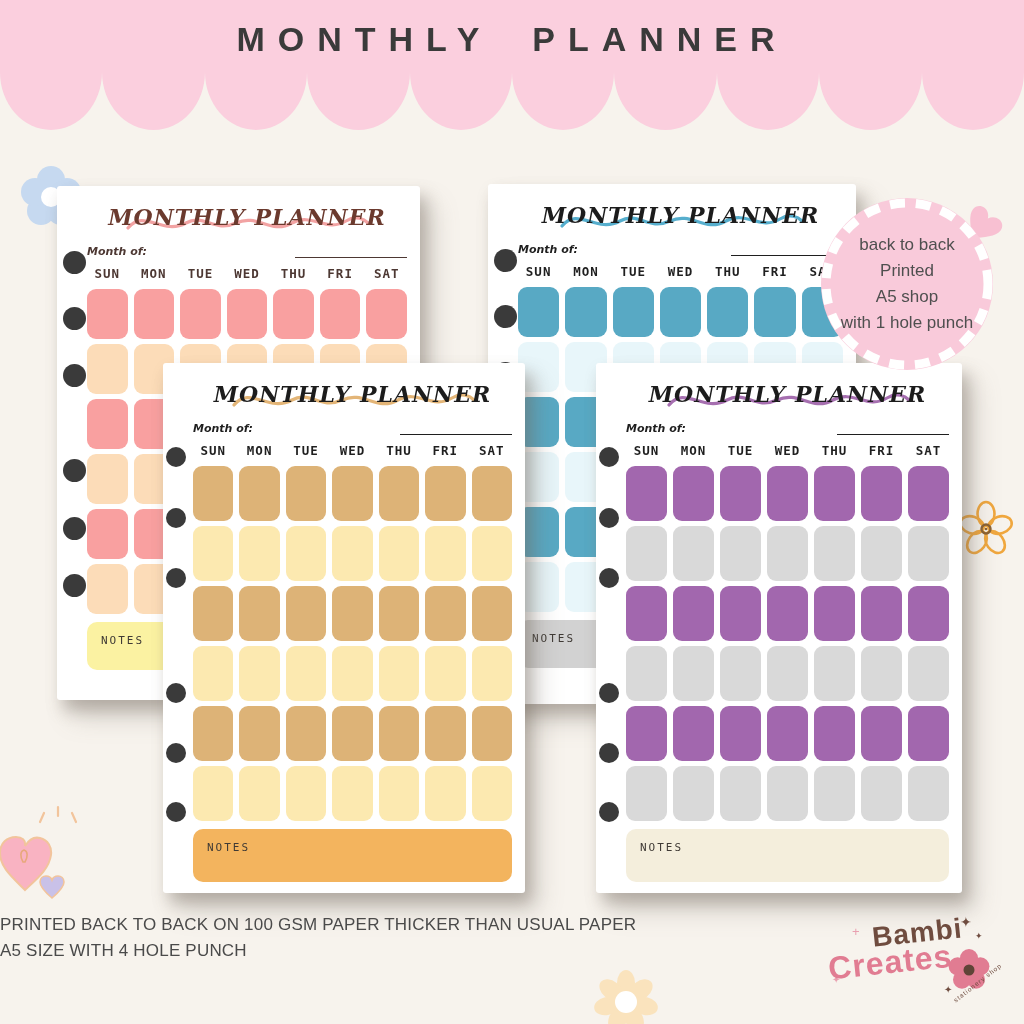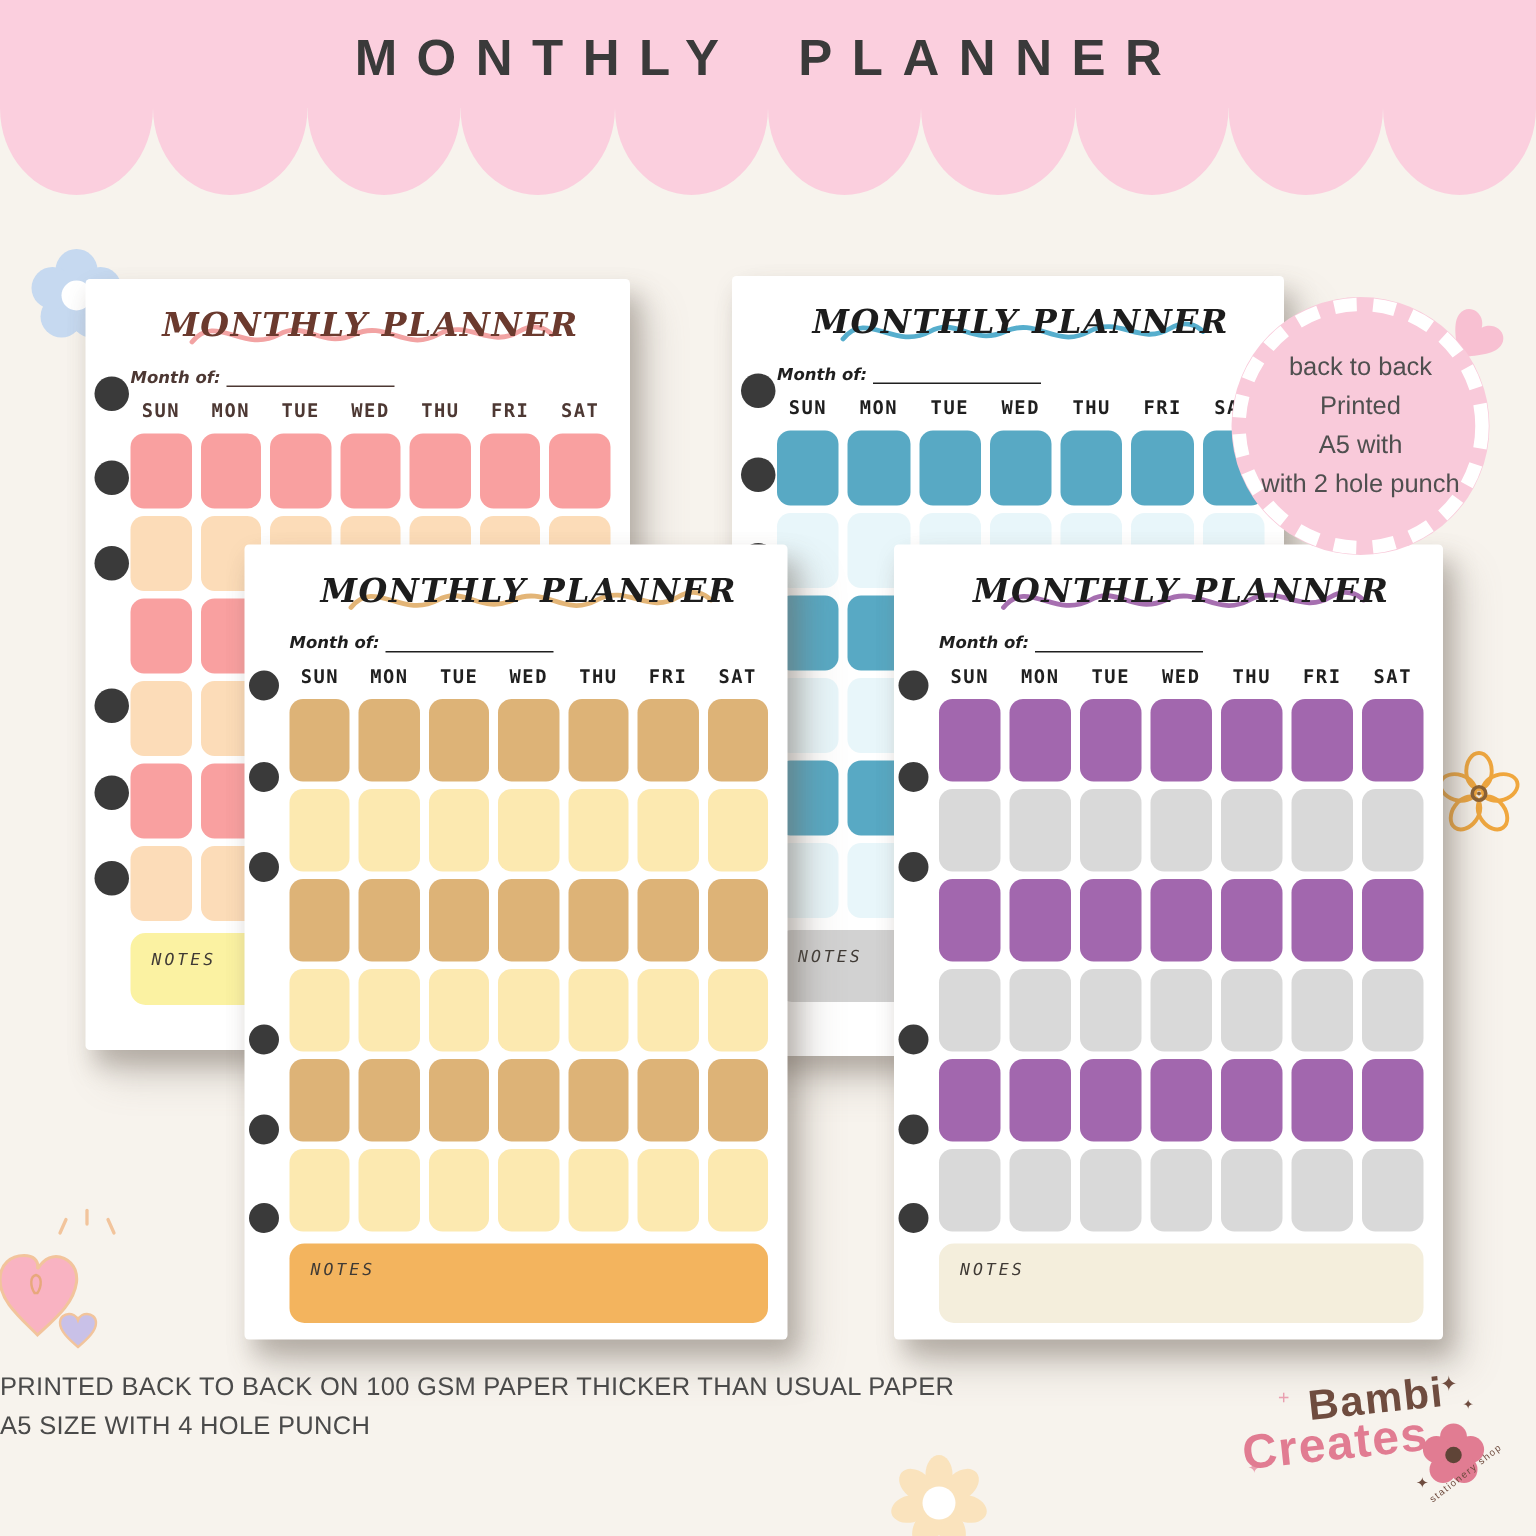--- a/index.html
+++ b/index.html
@@ -22,35 +22,35 @@
   .page--teal  {left:488px;top:184px;width:368px;height:520px;z-index:1;}
   .page--tan   {left:163px;top:363px;width:362px;height:530px;z-index:3;}
   .page--purple{left:596px;top:363px;width:366px;height:530px;z-index:3;}
 
   .page-inner{position:absolute;left:30px;right:13px;top:8px;}
   .title-wrap{position:relative;height:40px;margin-top:4px;}
   .squiggle{position:absolute;left:50%;top:4px;transform:translateX(-50%);z-index:0;}
   .page-title{position:relative;z-index:1;text-align:center;
     font-family:"DejaVu Serif",serif;font-style:italic;font-weight:bold;
     font-size:22px;letter-spacing:1px;padding-top:6px;}
-  .month-row{display:flex;justify-content:flex-start;align-items:flex-end;height:18px;margin-top:2px;}
+  .month-row{display:flex;justify-content:space-between;align-items:flex-end;height:18px;margin-top:2px;}
   .month-label{font-size:11px;font-style:italic;font-weight:bold;
     font-family:"DejaVu Sans",sans-serif;}
   .month-line{display:inline-block;width:112px;border-bottom:1.5px solid #333;margin-left:4px;}
   .days-row{display:grid;grid-template-columns:repeat(7,1fr);gap:6px;margin-top:8px;}
   .day-label{text-align:center;font-family:"DejaVu Sans Mono",monospace;
     font-size:12.5px;font-weight:bold;letter-spacing:1px;}
   .grid{display:grid;grid-template-columns:repeat(7,1fr);gap:5px 6px;margin-top:8px;}
   .cell{border-radius:9px;}
   .page--pink .cell,.page--teal .cell{height:50px;}
   .page--tan .cell,.page--purple .cell{height:55px;}
   .notes-bar{margin-top:8px;border-radius:10px;padding:8px 14px;box-sizing:border-box;}
   .page--pink .notes-bar,.page--teal .notes-bar{height:48px;}
   .page--tan .notes-bar,.page--purple .notes-bar{height:53px;}
-  .notes-label{font-family:"DejaVu Sans Mono",monospace;font-style:italic;
+  .notes-label{font-family:"DejaVu Sans Mono",monospace;
     font-size:11px;letter-spacing:2px;color:#3F3A35;}
   .hole{position:absolute;border-radius:50%;background:var(--hole-punch);}
   .hole--back{width:23px;height:23px;left:6px;}
   .hole--front{width:20px;height:20px;left:3px;}
 
   
   .badge{position:absolute;left:819px;top:196px;width:176px;height:176px;z-index:4;}
   .badge-text{position:absolute;left:0;top:0;width:176px;height:176px;
     display:flex;flex-direction:column;justify-content:center;text-align:center;
     font-size:17px;line-height:26px;color:var(--badge-text);}
@@ -445,22 +445,22 @@
     </div>
 
   <div class="badge">
     <svg width="176" height="176" viewBox="0 0 176 176">
       <circle cx="88" cy="88" r="86" style="fill:var(--badge-fill)"></circle>
       <circle cx="88" cy="88" r="81" fill="none" stroke="#ffffff" stroke-width="9" stroke-dasharray="15 11"></circle>
     </svg>
     <div class="badge-text">
       <div>back to back</div>
       <div>Printed</div>
-      <div>A5 with</div>
-      <div>with 2 hole punch</div>
+      <div>A5 shop</div>
+      <div>with 1 hole punch</div>
     </div>
   </div>
 
   <div class="footer-text">
     <div>PRINTED BACK TO BACK ON 100 GSM PAPER THICKER THAN USUAL PAPER</div>
     <div>A5 SIZE WITH 4 HOLE PUNCH</div>
   </div>
 
   <div class="logo">
     <span class="sparkle" style="left:26px;top:12px;font-size:13px;color:var(--sparkle-pink)">+</span>

